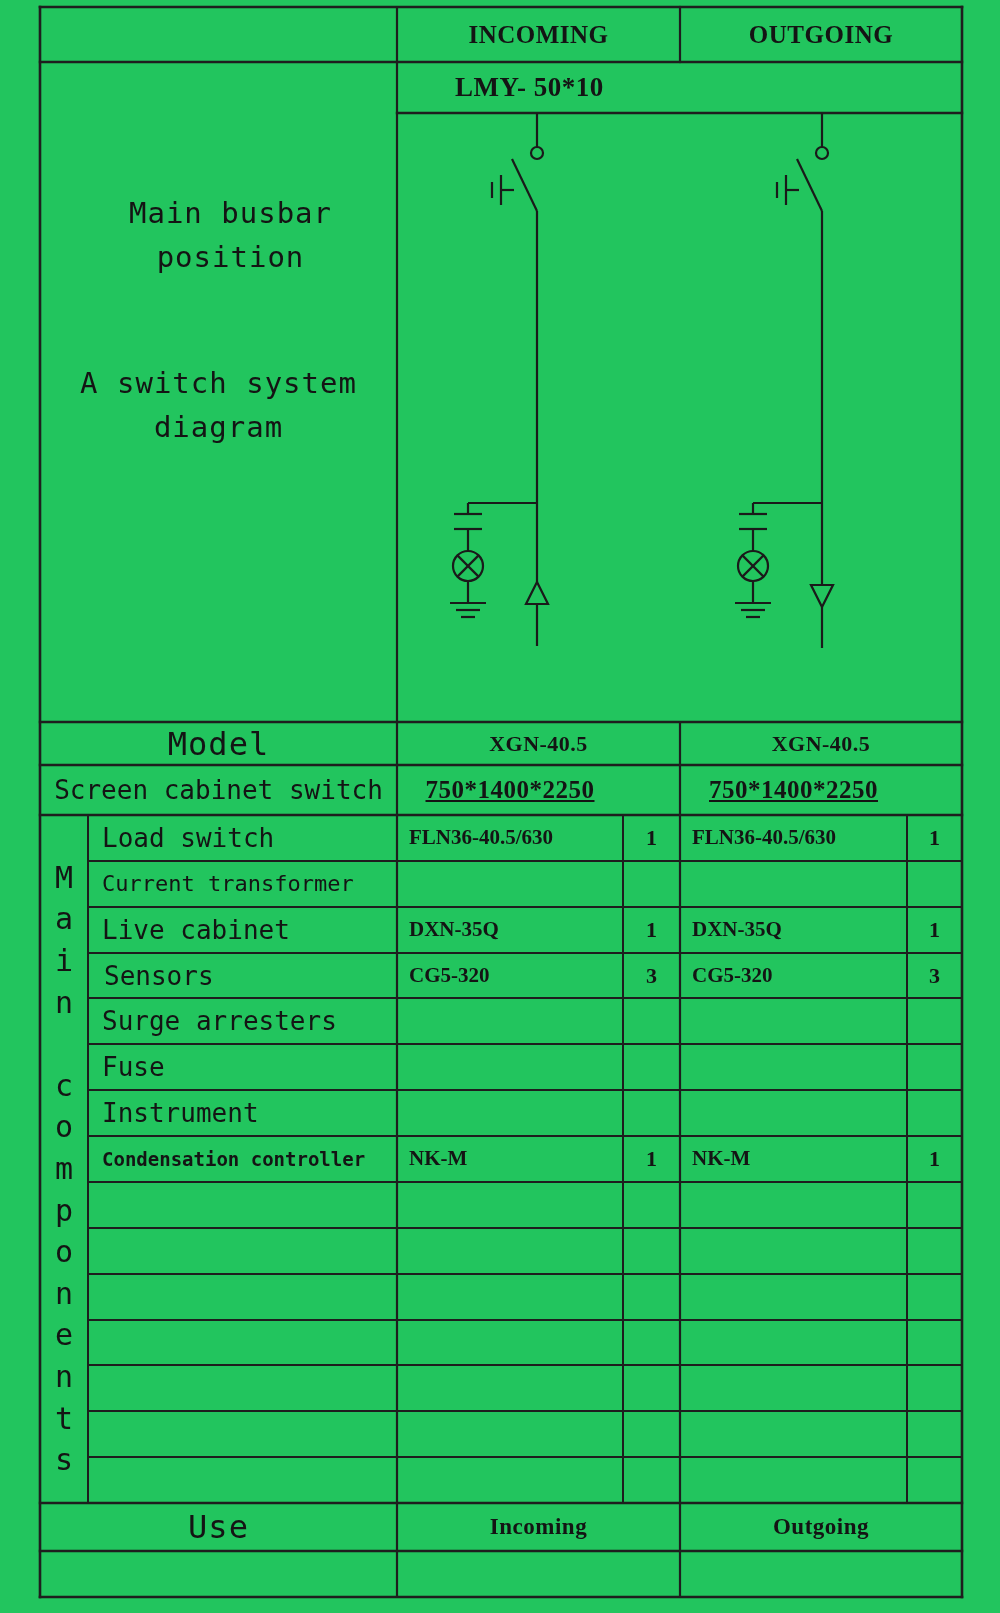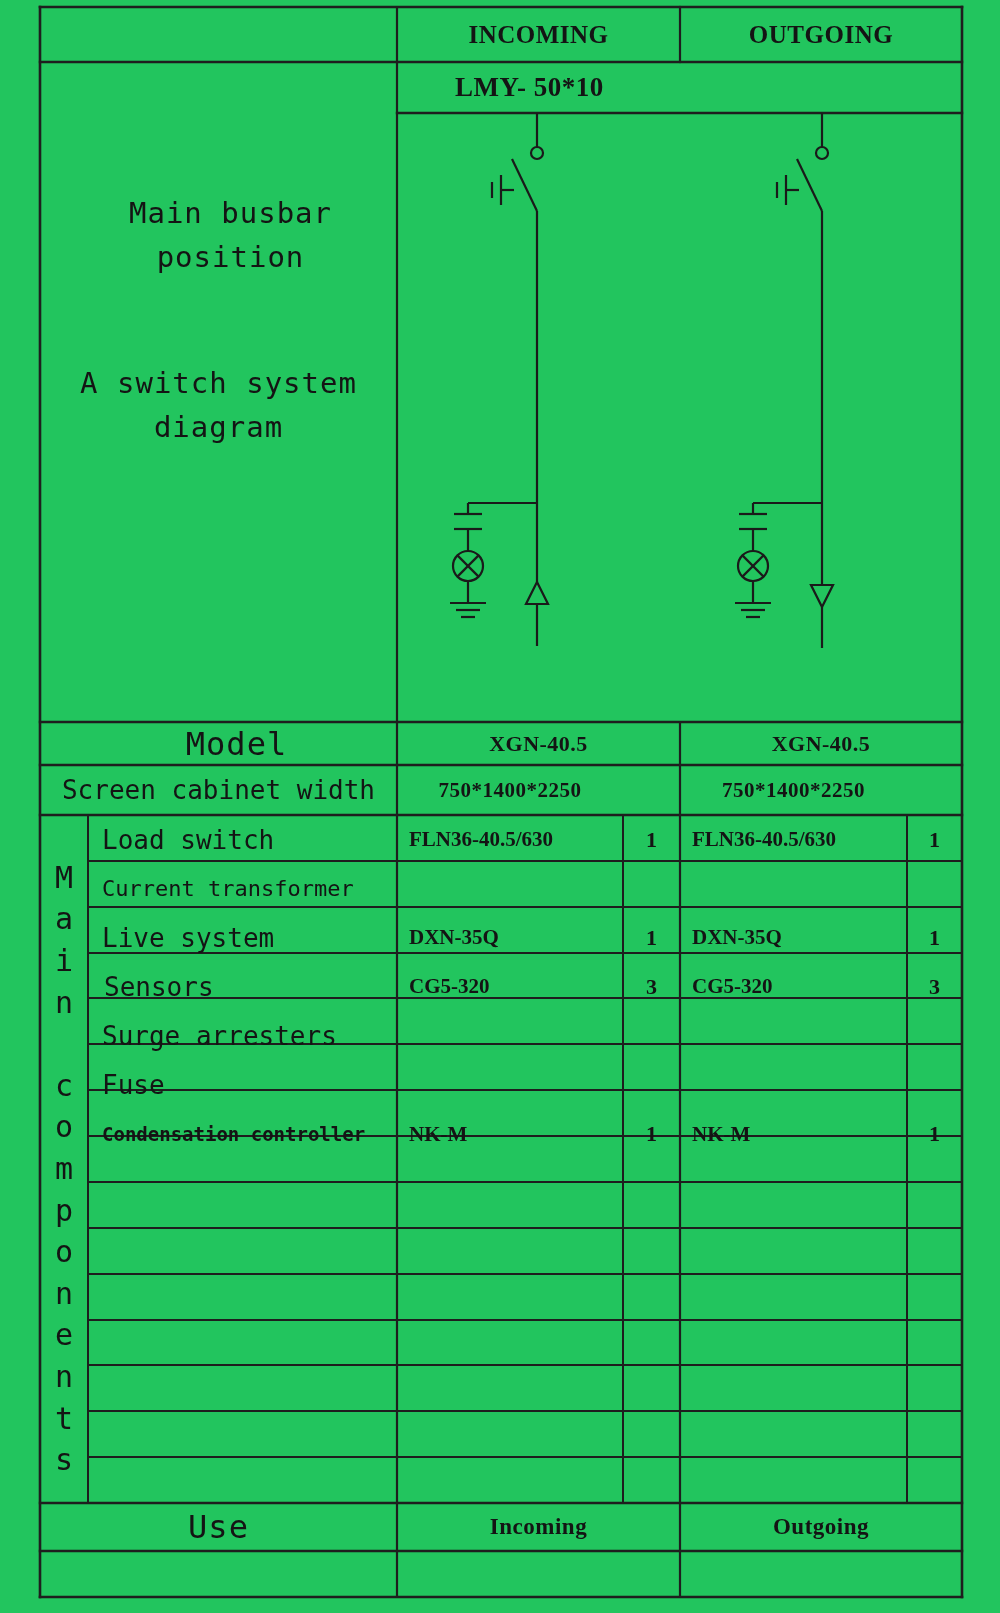--- a/index.html
+++ b/index.html
@@ -13,21 +13,21 @@
   .pre{white-space:pre-line;}
   
   .hdr{font-size:25px;}
   .lmy{font-size:27px;padding-left:58px;}
   
   .panel-txt{font-size:29px;line-height:44px;letter-spacing:1px;}
   
   .row-label-lg{font-size:32px;letter-spacing:1px;}
   .row-label-md{font-size:26px;letter-spacing:0px;}
   .val{font-size:22px;}
-  .val-sm{font-size:21px;}
+  .val-sm{font-size:25px;text-decoration:underline;}
   
   #component-rows{position:absolute;left:88px;top:815px;width:874px;height:688px;
                   display:flex;flex-direction:column;border-radius:31px;}
   .comp-row{flex:1;display:flex;}
   .comp-cell{display:flex;align-items:center;overflow:hidden;}
   .comp-name{width:309px;padding-left:14px;box-sizing:border-box;}
   .comp-model{width:226px;padding-left:12px;box-sizing:border-box;
               font-family:"Liberation Serif", serif;font-weight:600;font-size:21px;}
   .comp-model2{width:227px;padding-left:12px;box-sizing:border-box;
               font-family:"Liberation Serif", serif;font-weight:600;font-size:21px;}
@@ -159,25 +159,25 @@
           <line x1="344" y1="497" x2="368" y2="497"></line>
           <line x1="349" y1="504" x2="363" y2="504"></line>
         </g>
         <line x1="425" y1="390" x2="425" y2="472"></line>
         <path d="M414,472 L436,472 L425,494 Z"></path>
         <line x1="425" y1="494" x2="425" y2="535"></line>
       </g>
     </g>
   </svg>
 
-  <div class="abs cc mono row-label-lg" style="left:50px;top:722px;width:357px;height:43px;padding-left:8px;">Model</div>
+  <div class="abs cc mono row-label-lg" style="left:40px;top:722px;width:357px;height:43px;">Model</div>
   <div class="abs cc cad val" style="left:397px;top:722px;width:283px;height:43px;">XGN-40.5</div>
   <div class="abs cc cad val" style="left:680px;top:722px;width:282px;height:43px;">XGN-40.5</div>
 
-  <div class="abs cc mono row-label-md" style="left:40px;top:765px;width:357px;height:50px;">Screen cabinet width</div>
+  <div class="abs cc mono row-label-md" style="left:40px;top:765px;width:357px;height:50px;">Screen cabinet switch</div>
   <div class="abs cc cad val-sm" style="left:397px;top:765px;width:226px;height:50px;">750*1400*2250</div>
   <div class="abs cc cad val-sm" style="left:680px;top:765px;width:227px;height:50px;">750*1400*2250</div>
 
   <div id="vertical-label">
       <div class="vchar">M</div>
       <div class="vchar">a</div>
       <div class="vchar">i</div>
       <div class="vchar">n</div>
       <div class="vchar"></div>
       <div class="vchar">c</div>
@@ -200,21 +200,21 @@
         <div class="comp-cell comp-qty2">1</div>
       </div>
       <div class="comp-row">
         <div class="comp-cell comp-name mono" style="font-size: 22px;">Current transformer</div>
         <div class="comp-cell comp-model"></div>
         <div class="comp-cell comp-qty"></div>
         <div class="comp-cell comp-model2"></div>
         <div class="comp-cell comp-qty2"></div>
       </div>
       <div class="comp-row">
-        <div class="comp-cell comp-name mono" style="font-size: 26px;">Live system</div>
+        <div class="comp-cell comp-name mono" style="font-size: 26px;">Live cabinet</div>
         <div class="comp-cell comp-model">DXN-35Q</div>
         <div class="comp-cell comp-qty">1</div>
         <div class="comp-cell comp-model2">DXN-35Q</div>
         <div class="comp-cell comp-qty2">1</div>
       </div>
       <div class="comp-row">
         <div class="comp-cell comp-name mono" style="font-size: 26px; padding-left: 16px;">Sensors</div>
         <div class="comp-cell comp-model">CG5-320</div>
         <div class="comp-cell comp-qty">3</div>
         <div class="comp-cell comp-model2">CG5-320</div>
@@ -228,20 +228,27 @@
         <div class="comp-cell comp-qty2"></div>
       </div>
       <div class="comp-row">
         <div class="comp-cell comp-name mono" style="font-size: 26px;">Fuse</div>
         <div class="comp-cell comp-model"></div>
         <div class="comp-cell comp-qty"></div>
         <div class="comp-cell comp-model2"></div>
         <div class="comp-cell comp-qty2"></div>
       </div>
       <div class="comp-row">
+        <div class="comp-cell comp-name mono" style="font-size: 26px;">Instrument</div>
+        <div class="comp-cell comp-model"></div>
+        <div class="comp-cell comp-qty"></div>
+        <div class="comp-cell comp-model2"></div>
+        <div class="comp-cell comp-qty2"></div>
+      </div>
+      <div class="comp-row">
         <div class="comp-cell comp-name mono" style="font-size: 19px; font-weight: bold;">Condensation controller</div>
         <div class="comp-cell comp-model">NK-M</div>
         <div class="comp-cell comp-qty">1</div>
         <div class="comp-cell comp-model2">NK-M</div>
         <div class="comp-cell comp-qty2">1</div>
       </div>
       <div class="comp-row">
         <div class="comp-cell comp-name mono"></div>
         <div class="comp-cell comp-model"></div>
         <div class="comp-cell comp-qty"></div>

